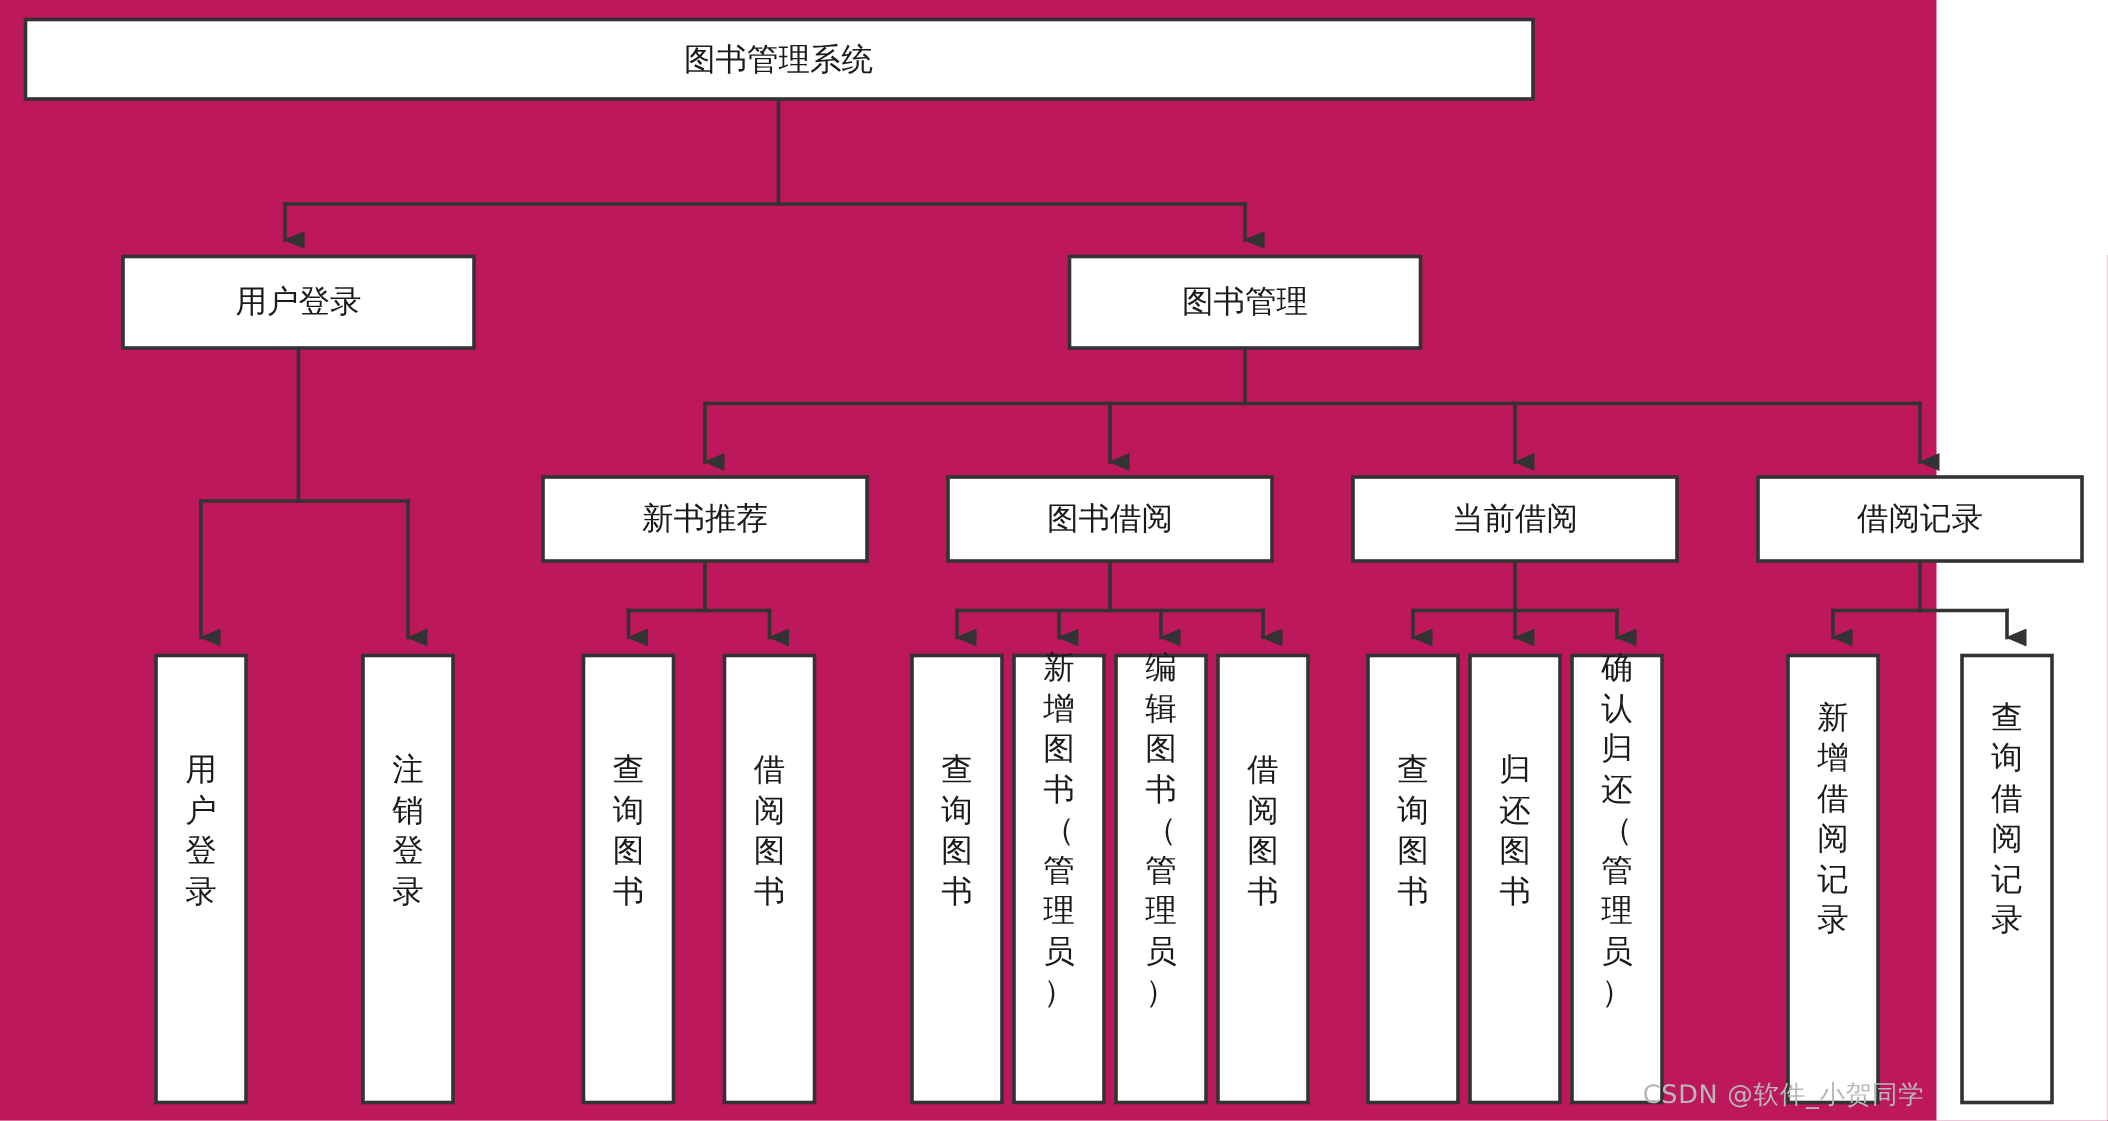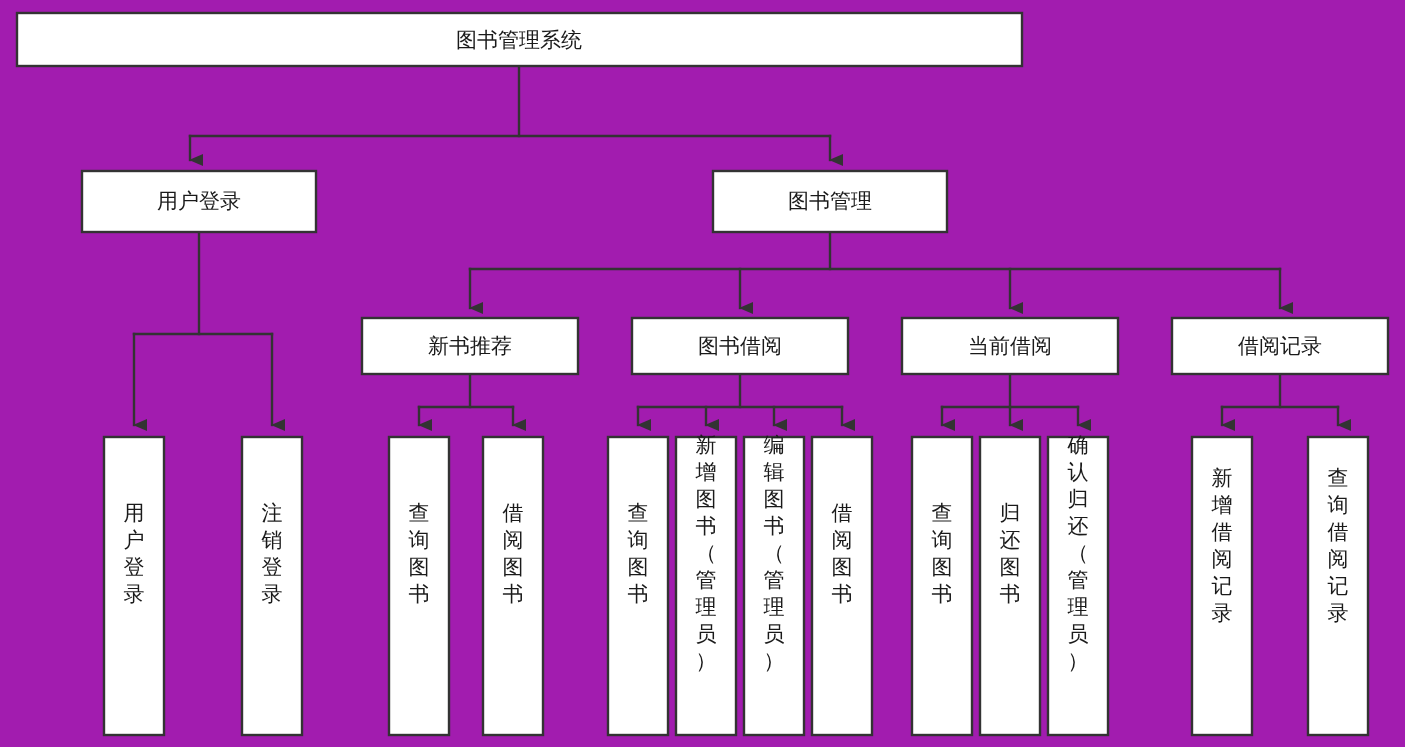--- a/index.html
+++ b/index.html
@@ -10,23 +10,23 @@
   }
   body {
     width: 1405px;
     height: 747px;
     font-family: "DejaVu Sans", "Liberation Sans", sans-serif;
     overflow: hidden;
     position: relative;
   }
   #diagram-root {
     position: relative;
-    width: 1405px;
+    width: 1291px;
     height: 747px;
-    background: #a21caf;
+    background: #be185d;
   }
   svg#tree-svg {
     position: absolute;
     left: 0;
     top: 0;
     width: 1405px;
     height: 747px;
     display: block;
   }
   .node-box {
@@ -213,13 +213,14 @@
       <rect class="node-box" x="1192" y="437" width="60" height="298"></rect>
       <text class="node-label-v" x="1222" y="485"><tspan x="1222" dy="0">新</tspan><tspan x="1222" dy="27">增</tspan><tspan x="1222" dy="27">借</tspan><tspan x="1222" dy="27">阅</tspan><tspan x="1222" dy="27">记</tspan><tspan x="1222" dy="27">录</tspan></text>
     </g>
     <g>
       <rect class="node-box" x="1308" y="437" width="60" height="298"></rect>
       <text class="node-label-v" x="1338" y="485"><tspan x="1338" dy="0">查</tspan><tspan x="1338" dy="27">询</tspan><tspan x="1338" dy="27">借</tspan><tspan x="1338" dy="27">阅</tspan><tspan x="1338" dy="27">记</tspan><tspan x="1338" dy="27">录</tspan></text>
     </g>
 
   </svg>
 
+  <div class="watermark">CSDN @软件_小贺同学</div>
 </div>
 
 </body></html>

